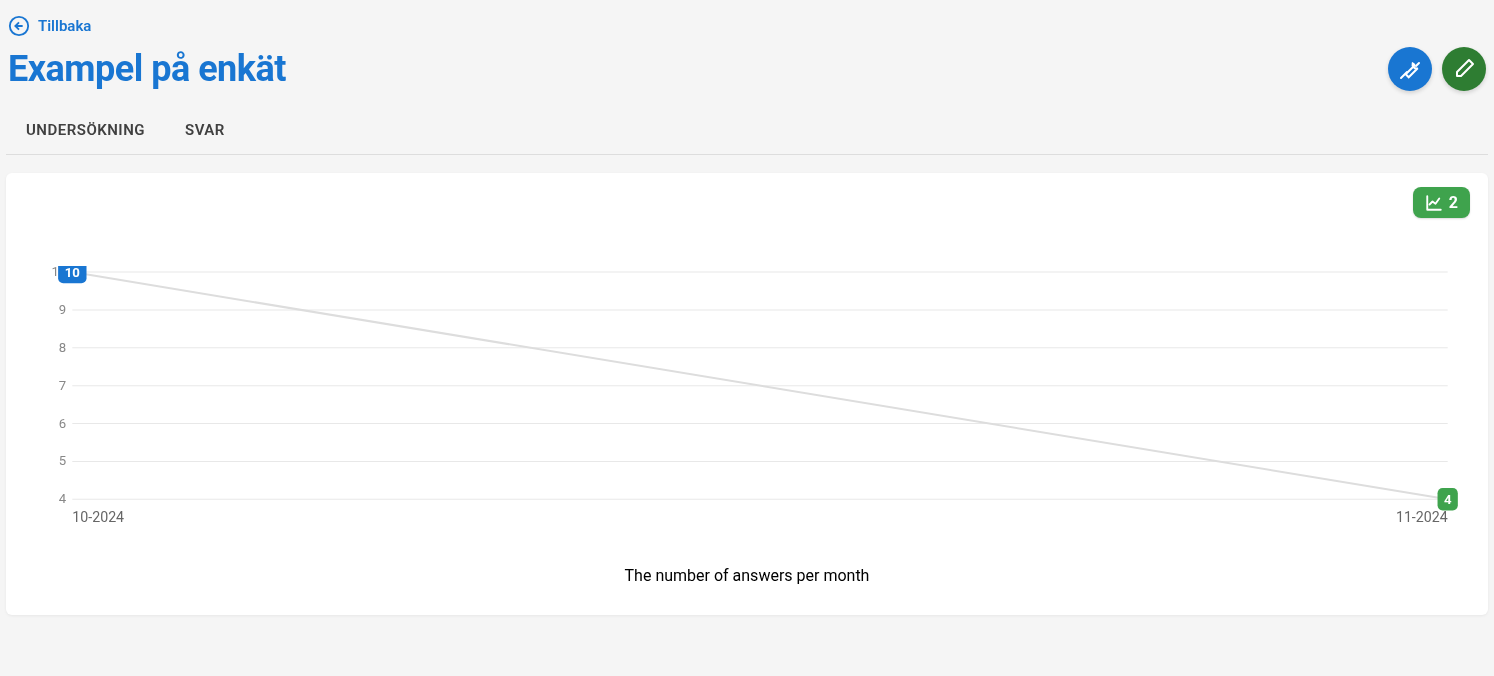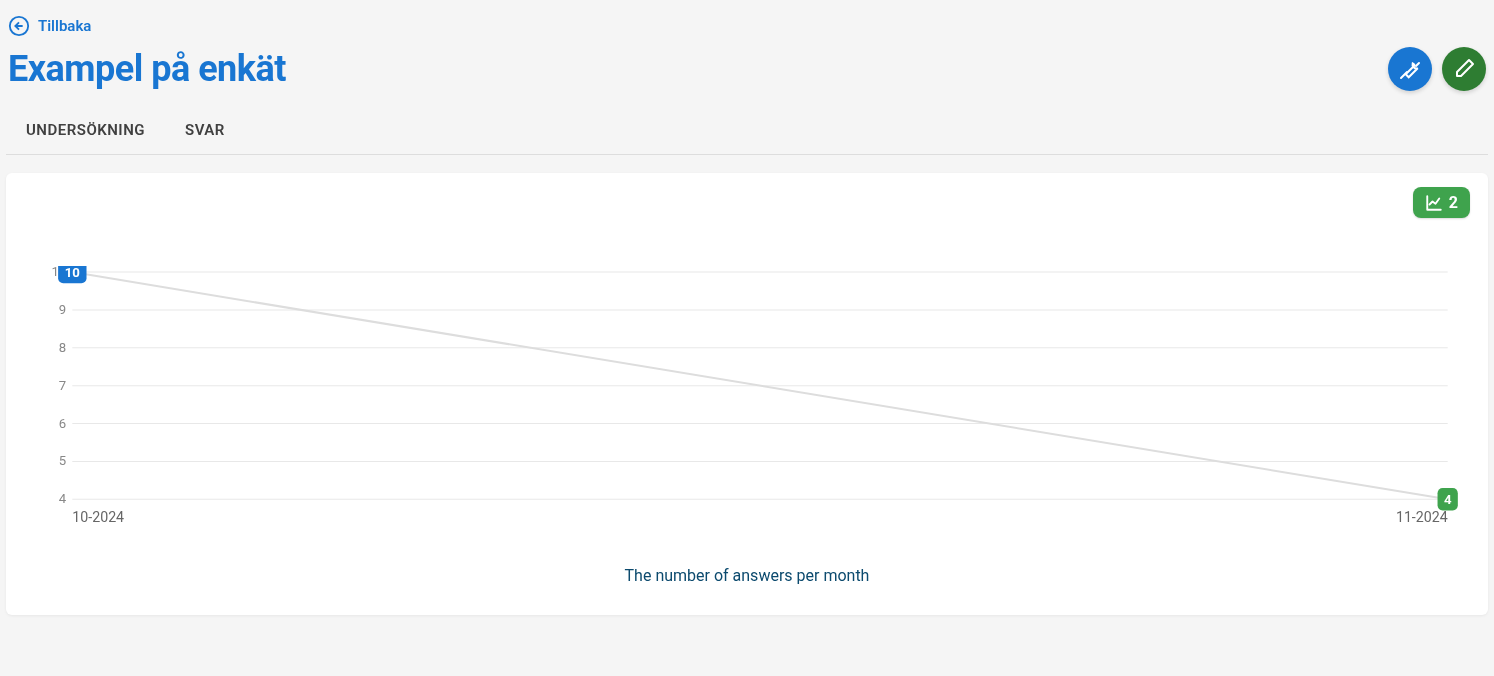--- a/index.html
+++ b/index.html
@@ -85,21 +85,21 @@
     gap: 6px;
     font-weight: 700;
     font-size: 16px;
     box-shadow: 0 1px 2px rgba(0,0,0,0.15);
   }
   .badge svg { width: 18px; height: 18px; }
   .chart-wrap { position: relative; padding-left: 26px; }
   .chart-svg { width: 100%; display: block; }
   .chart-caption {
     text-align: center;
-    color: #0c4a6e;
+    color: #000000;
     font-size: 16px;
     margin-top: 36px;
   }
 </style>
 </head>
 <body>
 
 <div class="container">
 
   <div class="back-link">

